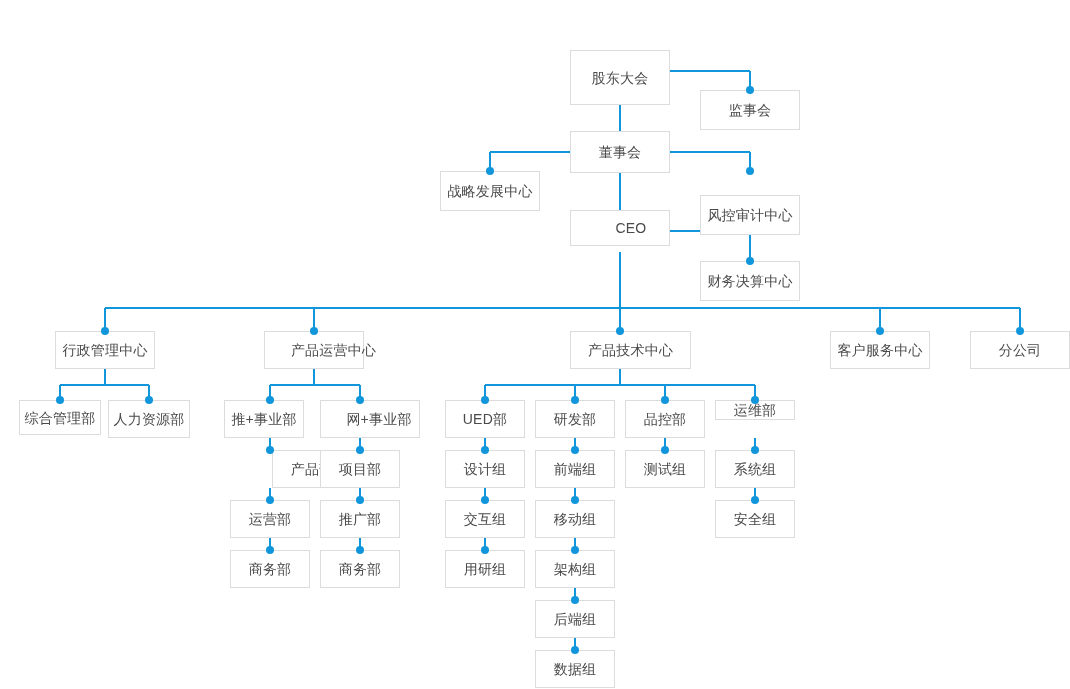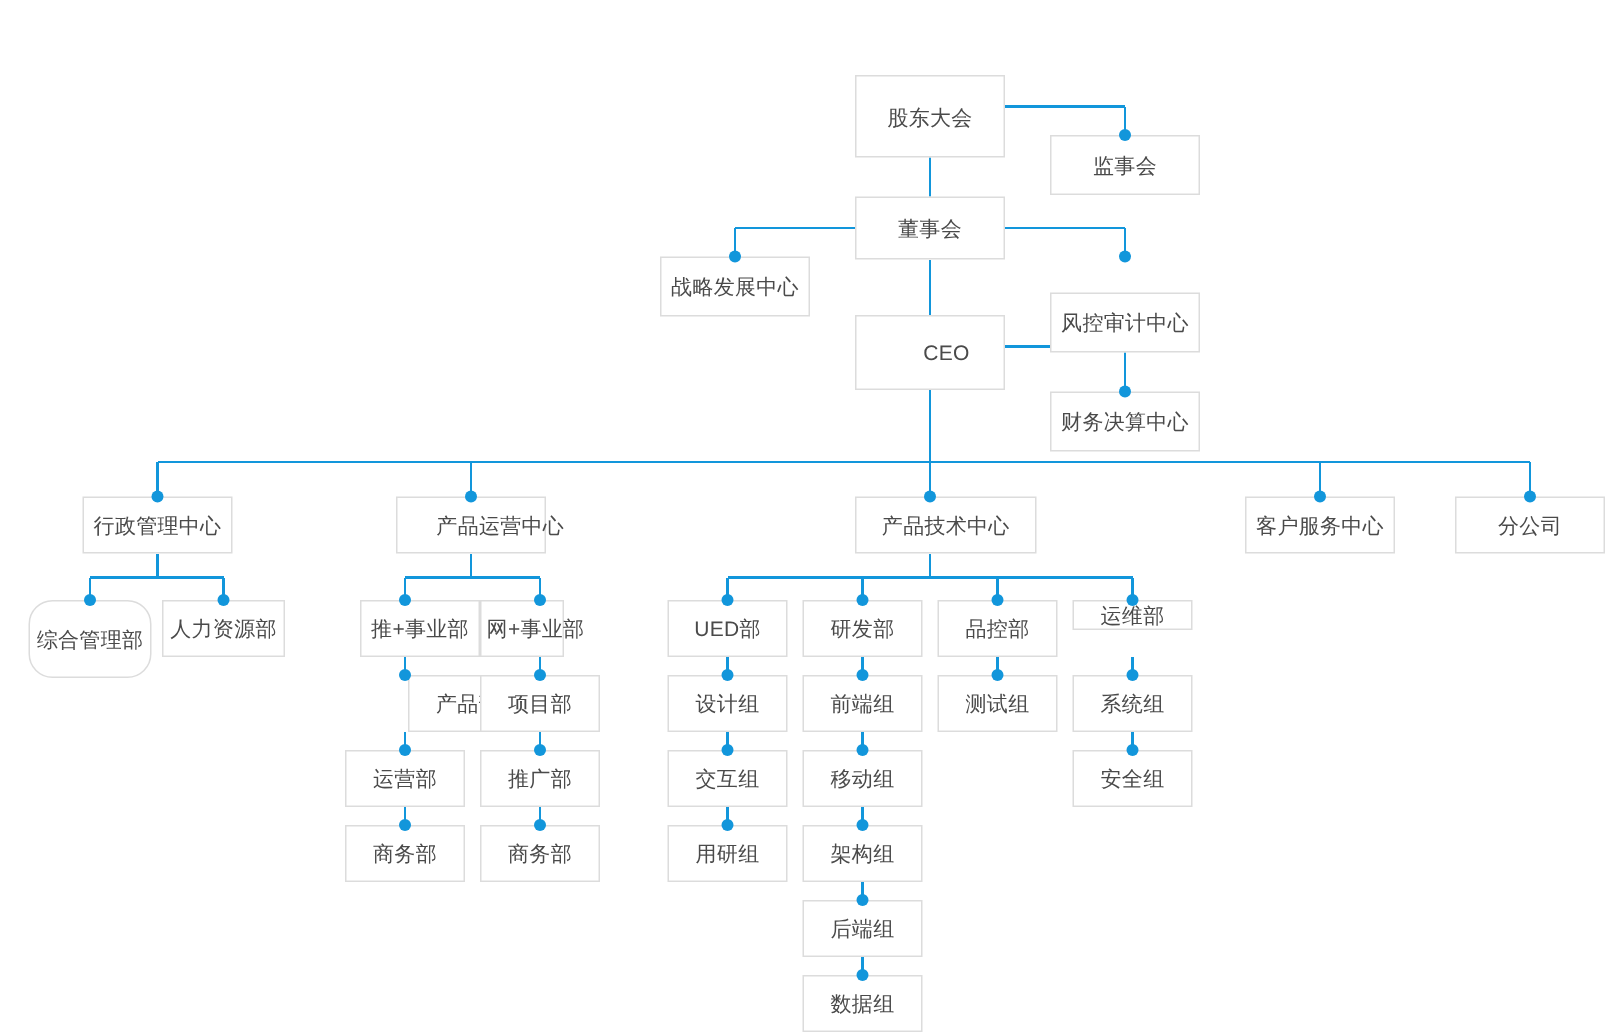--- a/index.html
+++ b/index.html
@@ -120,60 +120,60 @@
       </div>
       <div class="node-box" style="left: 570px; top: 131px; width: 100px; height: 42px;">
         <span class="node-label">董事会</span>
       </div>
       <div class="node-box" style="left: 440px; top: 171px; width: 100px; height: 40px;">
         <span class="node-label">战略发展中心</span>
       </div>
       <div class="node-box" style="left: 700px; top: 171px; width: 100px; height: 40px; margin-top: 24px;">
         <span class="node-label">风控审计中心</span>
       </div>
-      <div class="node-box" style="left: 570px; top: 210px; width: 100px; height: 50px; padding-left: 22px;">
+      <div class="node-box" style="left: 570px; top: 210px; width: 100px; height: 36px; padding-left: 22px;">
         <span class="node-label">CEO</span>
       </div>
       <div class="node-box" style="left: 700px; top: 261px; width: 100px; height: 40px;">
         <span class="node-label">财务决算中心</span>
       </div>
       <div class="node-box" style="left: 55px; top: 331px; width: 100px; height: 38px;">
         <span class="node-label">行政管理中心</span>
       </div>
       <div class="node-box" style="left: 264px; top: 331px; width: 100px; height: 38px; padding-left: 39px;">
         <span class="node-label">产品运营中心</span>
       </div>
       <div class="node-box" style="left: 570px; top: 331px; width: 121px; height: 38px;">
         <span class="node-label">产品技术中心</span>
       </div>
       <div class="node-box" style="left: 830px; top: 331px; width: 100px; height: 38px;">
         <span class="node-label">客户服务中心</span>
       </div>
       <div class="node-box" style="left: 970px; top: 331px; width: 100px; height: 38px;">
         <span class="node-label">分公司</span>
       </div>
-      <div class="node-box" style="left: 19px; top: 400px; width: 82px; height: 52px; border-radius: 16px;">
+      <div class="node-box" style="left: 19px; top: 400px; width: 82px; height: 35px;">
         <span class="node-label">综合管理部</span>
       </div>
       <div class="node-box" style="left: 108px; top: 400px; width: 82px; height: 38px;">
         <span class="node-label">人力资源部</span>
       </div>
-      <div class="node-box" style="left: 240px; top: 400px; width: 80px; height: 38px; align-items: center;">
+      <div class="node-box" style="left: 224px; top: 400px; width: 80px; height: 38px; align-items: center;">
         <span class="node-label">推+事业部</span>
       </div>
       <div class="node-box" style="left: 230px; top: 450px; width: 80px; height: 38px; margin-left: 42px;">
         <span class="node-label">产品部</span>
       </div>
       <div class="node-box" style="left: 230px; top: 500px; width: 80px; height: 38px;">
         <span class="node-label">运营部</span>
       </div>
       <div class="node-box" style="left: 230px; top: 550px; width: 80px; height: 38px;">
         <span class="node-label">商务部</span>
       </div>
-      <div class="node-box" style="left: 320px; top: 400px; width: 56px; height: 38px; padding-left: 18px;">
+      <div class="node-box" style="left: 320px; top: 400px; width: 100px; height: 38px; padding-left: 18px;">
         <span class="node-label">网+事业部</span>
       </div>
       <div class="node-box" style="left: 320px; top: 450px; width: 80px; height: 38px;">
         <span class="node-label">项目部</span>
       </div>
       <div class="node-box" style="left: 320px; top: 500px; width: 80px; height: 38px;">
         <span class="node-label">推广部</span>
       </div>
       <div class="node-box" style="left: 320px; top: 550px; width: 80px; height: 38px;">
         <span class="node-label">商务部</span>

